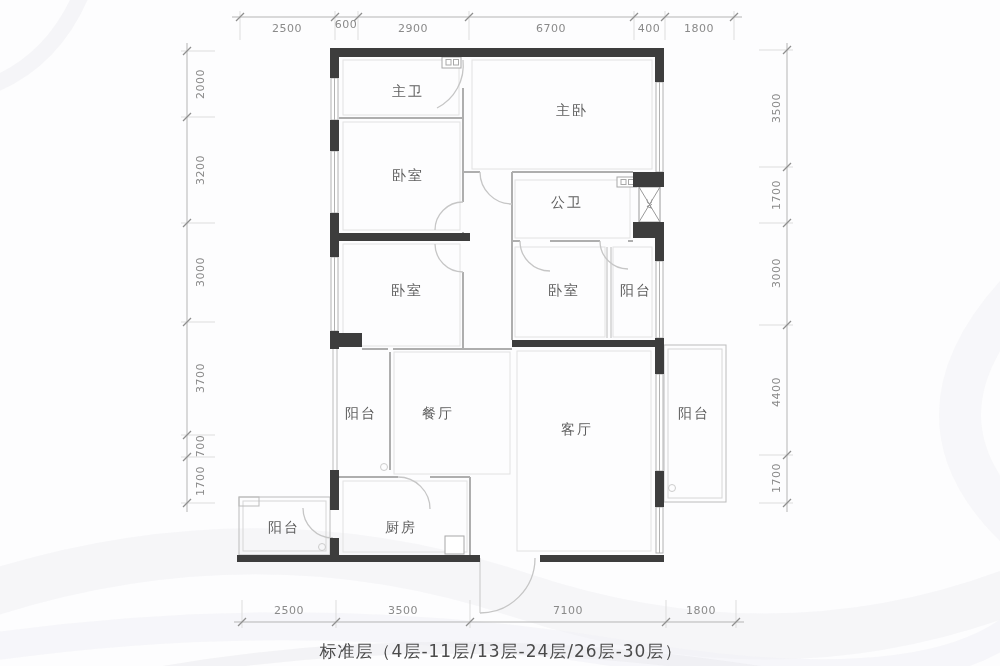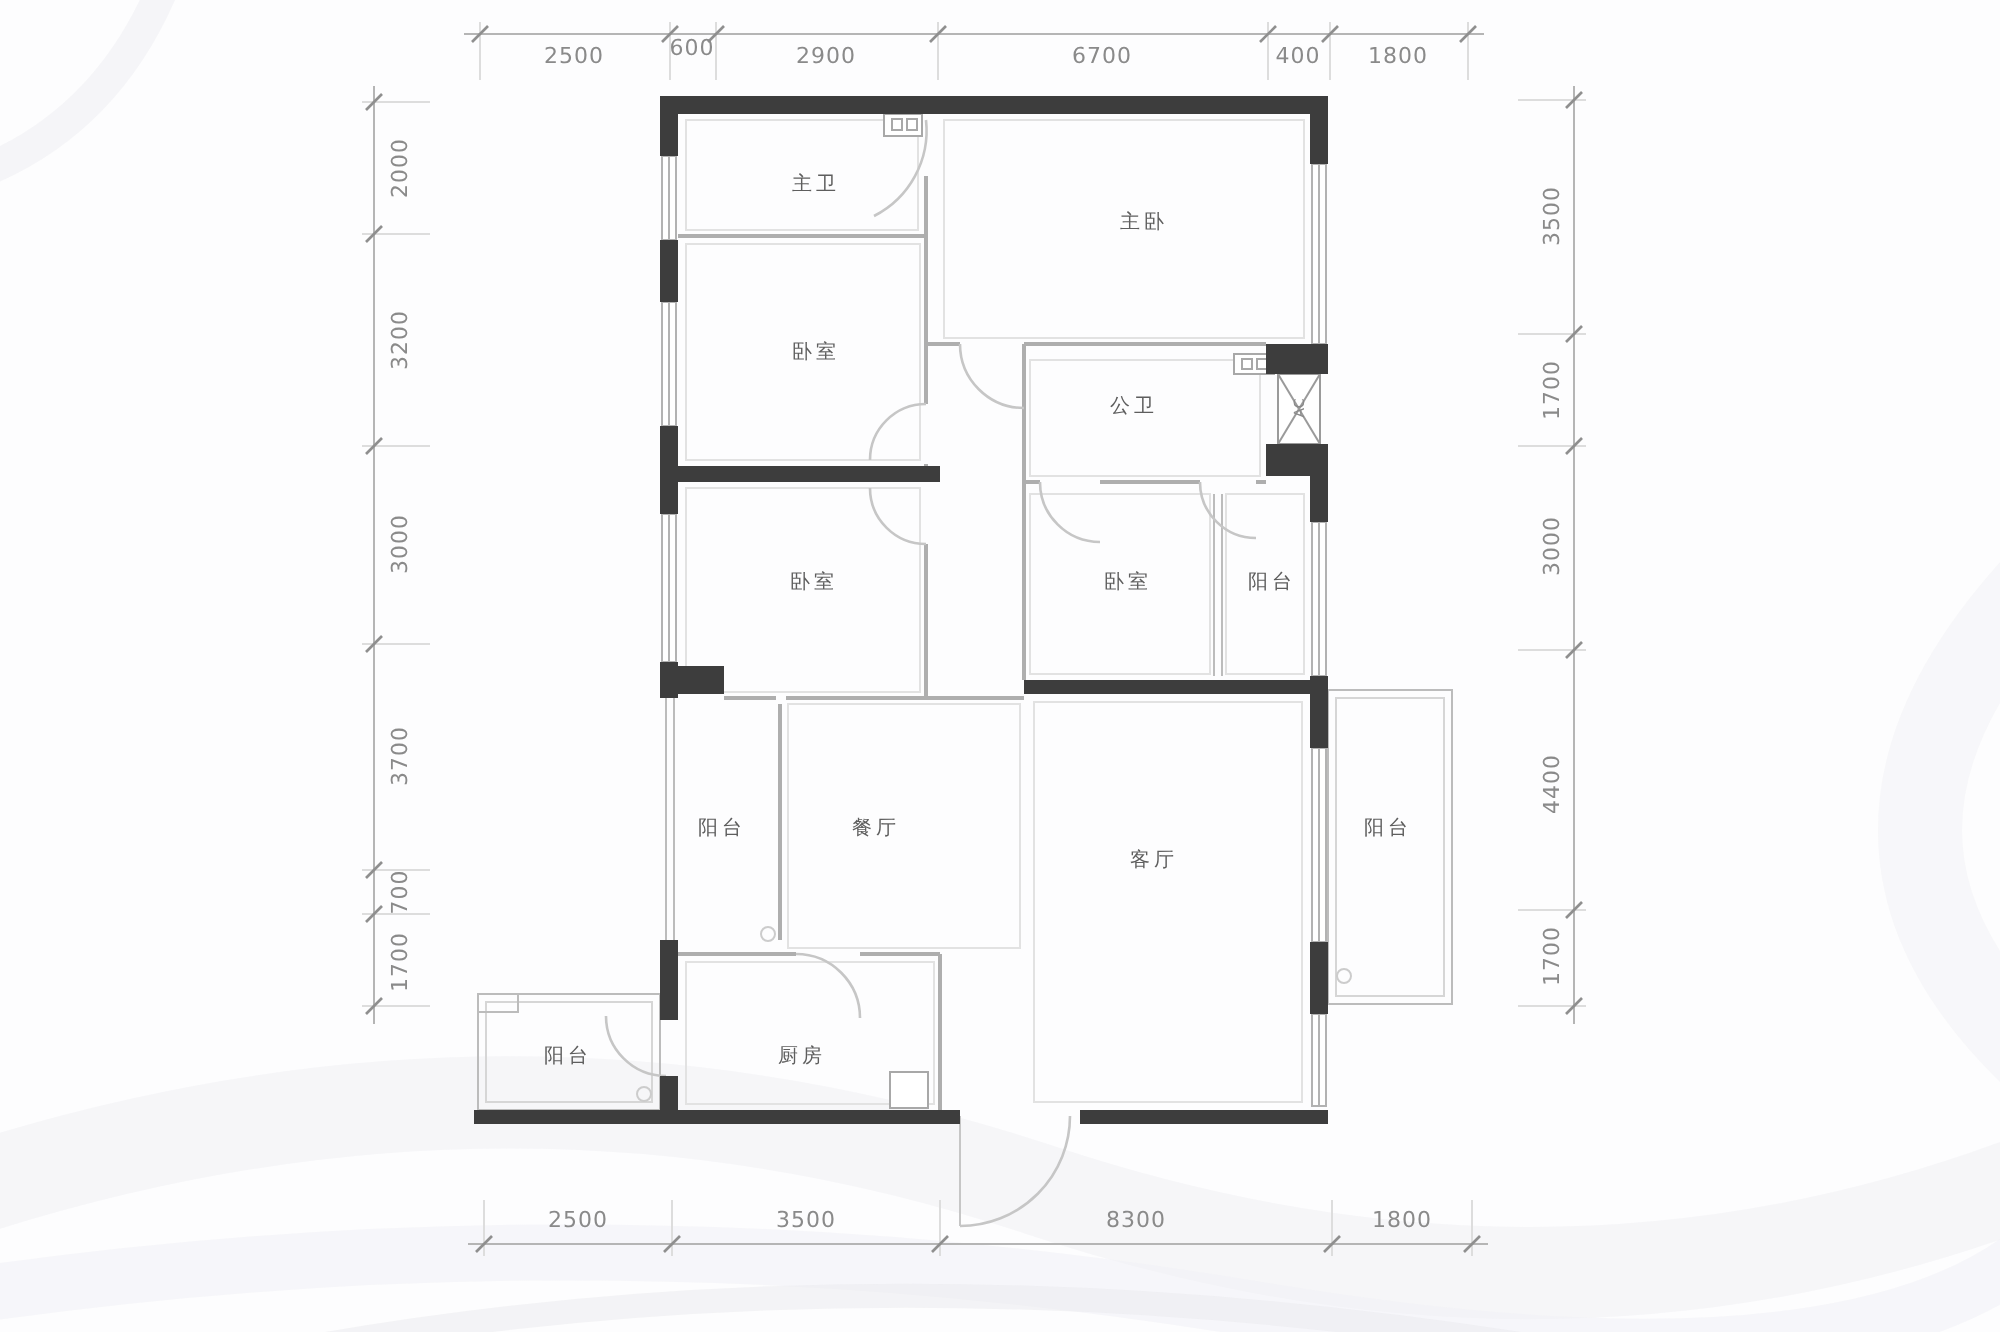--- a/index.html
+++ b/index.html
@@ -4,21 +4,21 @@
 <style>
   html,body{margin:0;padding:0;background:#ffffff;}
   .stage{
     position:relative;width:1000px;height:666px;overflow:hidden;
     background:#fdfdfe;
     font-family:"DejaVu Sans","Liberation Sans",sans-serif;
   }
   .stage svg{position:absolute;left:0;top:0;}
   .lbl{
     position:absolute;transform:translate(-50%,-50%);
-    font-size:10px;color:#5e5e5e;letter-spacing:2px;white-space:nowrap;
+    font-size:14px;color:#5e5e5e;letter-spacing:2px;white-space:nowrap;
   }
   .dim{
     position:absolute;transform:translate(-50%,-50%);
     font-size:11px;color:#8a8a8a;letter-spacing:.5px;white-space:nowrap;
   }
   .dim.vert{transform:translate(-50%,-50%) rotate(-90deg);}
   .lbl.ac{font-size:7px;letter-spacing:0;transform:translate(-50%,-50%) rotate(-90deg);color:#8a8a8a;}
   .caption{
     position:absolute;transform:translate(-50%,-50%);
     font-size:17px;color:#4b4b4b;letter-spacing:1px;white-space:nowrap;
@@ -248,17 +248,18 @@
   <span class="dim vert" style="left:200px;top:481px">1700</span>
 
   <span class="dim vert" style="left:776px;top:108px">3500</span>
   <span class="dim vert" style="left:776px;top:195px">1700</span>
   <span class="dim vert" style="left:776px;top:273px">3000</span>
   <span class="dim vert" style="left:776px;top:392px">4400</span>
   <span class="dim vert" style="left:776px;top:478px">1700</span>
 
   <span class="dim" style="left:289px;top:610px">2500</span>
   <span class="dim" style="left:403px;top:610px">3500</span>
-  <span class="dim" style="left:568px;top:610px">8300</span>
+  <span class="dim" style="left:568px;top:610px">7100</span>
   <span class="dim" style="left:701px;top:610px">1800</span>
 
+  <div class="caption" style="left:501px;top:651px">标准层（4层-11层/13层-24层/26层-30层）</div>
 
 </div>
 
 </body></html>

